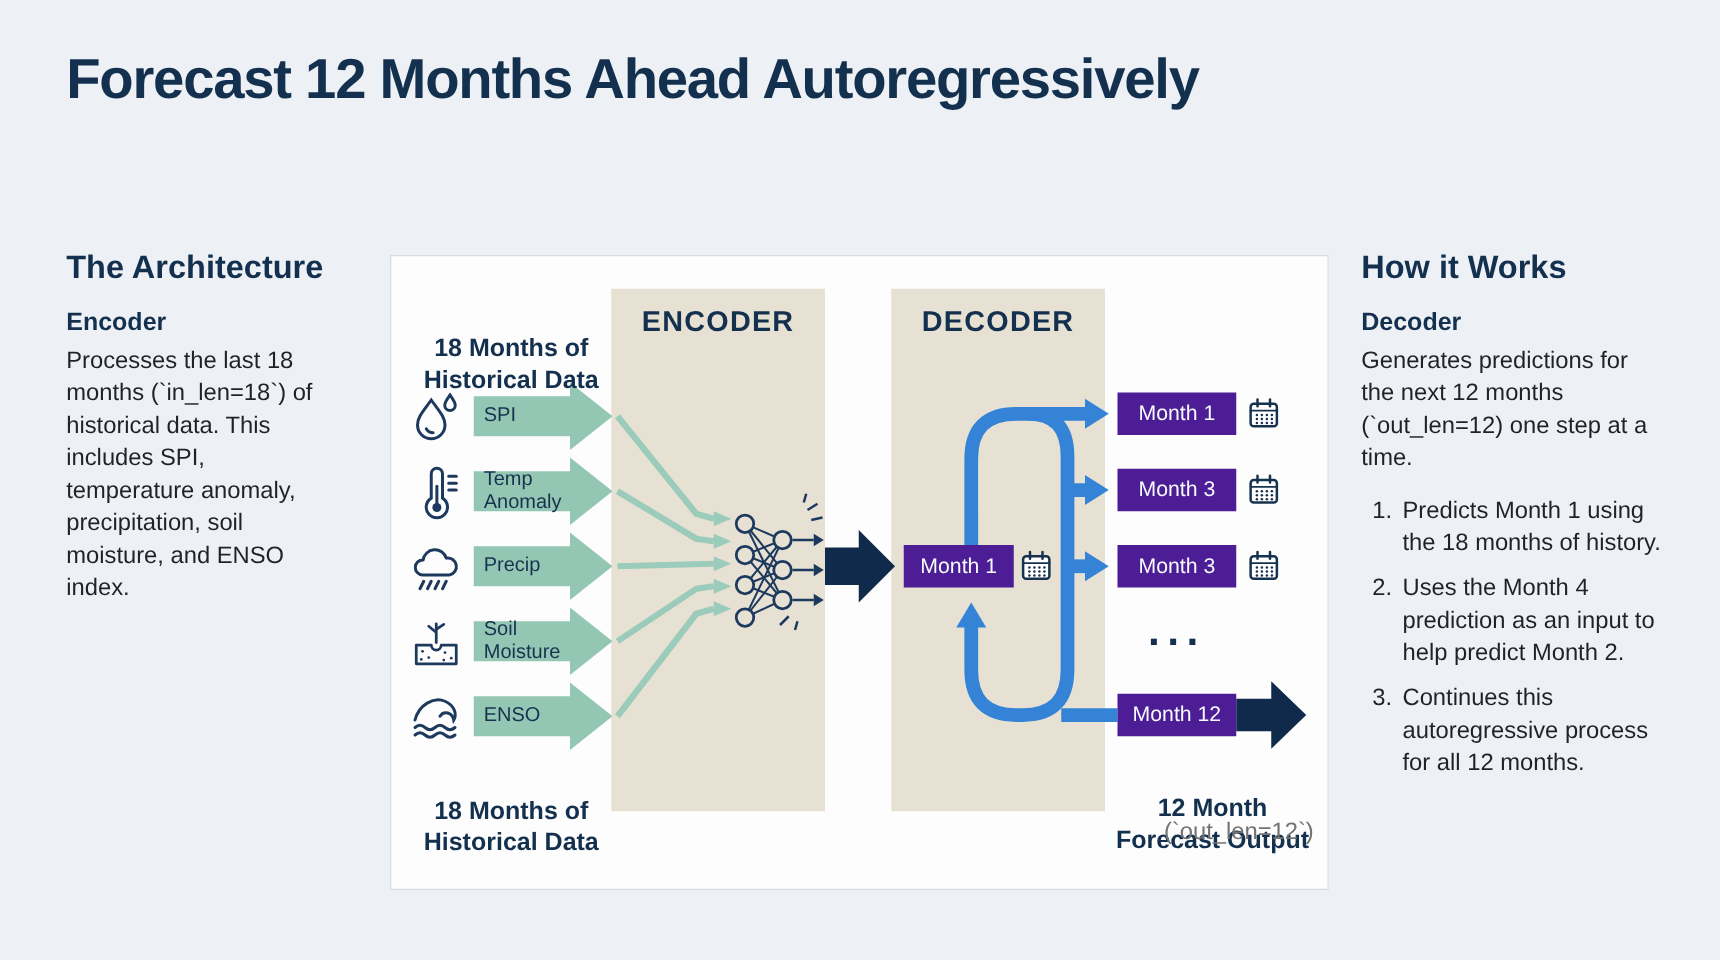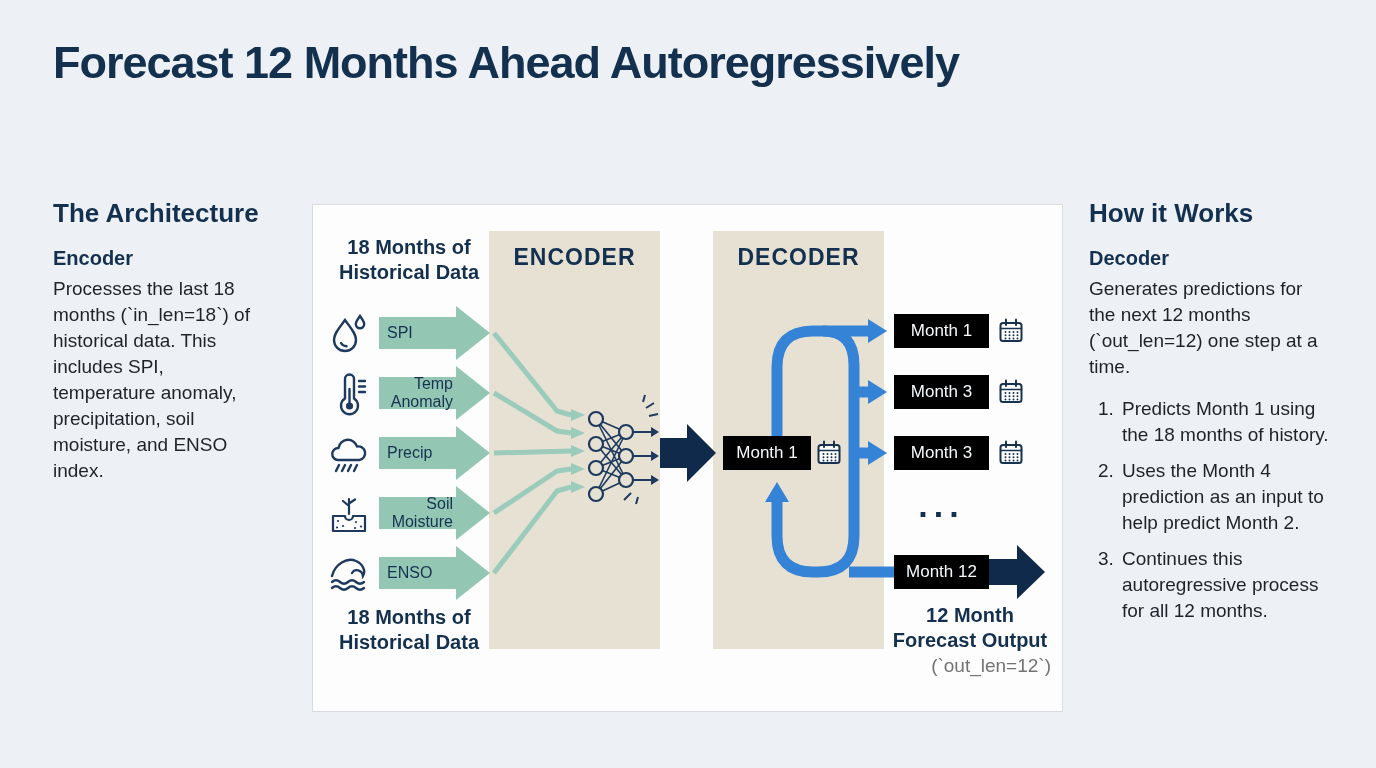--- a/index.html
+++ b/index.html
@@ -37,34 +37,34 @@
   .col.enc { left:176px; }
   .col.dec { left:400px; }
   .col-label {
     padding-top:13px; text-align:center;
     font-size:23px; font-weight:700; letter-spacing:1px; color:#14304f;
   }
   .overlay { position:absolute; left:0; top:0; }
 
   .diag-label {
     position:absolute; text-align:center;
-    font-size:20px; line-height:25px; font-weight:700; color:#14304f;
+    font-size:20px; line-height:25px; font-weight:700; color:#14304f;margin-top:32px;
   }
   .diag-code {
     position:absolute; text-align:right;
     font-size:19px; color:#737373;
   }
   .input-icon { position:absolute; left:12px; width:48px; height:48px; }
   .input-label {
     position:absolute; left:74px; width:66px; height:54px;
     display:flex; align-items:center;
-    font-size:16px; line-height:18px; color:#17324f;text-align:right;
+    font-size:16px; line-height:18px; color:#17324f;
   }
   .mbox {
-    position:absolute; width:95px; height:34px; background:#000000;
+    position:absolute; width:95px; height:34px; background:#4c1d95;
     color:#f6fafd; font-size:17px;
     display:flex; align-items:center; justify-content:center;
   }
   .mbox.seed { left:410px; top:231px; width:88px; }
   .cal { position:absolute; width:28px; height:28px; }
   .ellipsis {
     position:absolute; left:581px; top:281px; width:95px; text-align:center;
     font-size:34px; font-weight:700; letter-spacing:6px; color:#14304f;
   }
 </style>

